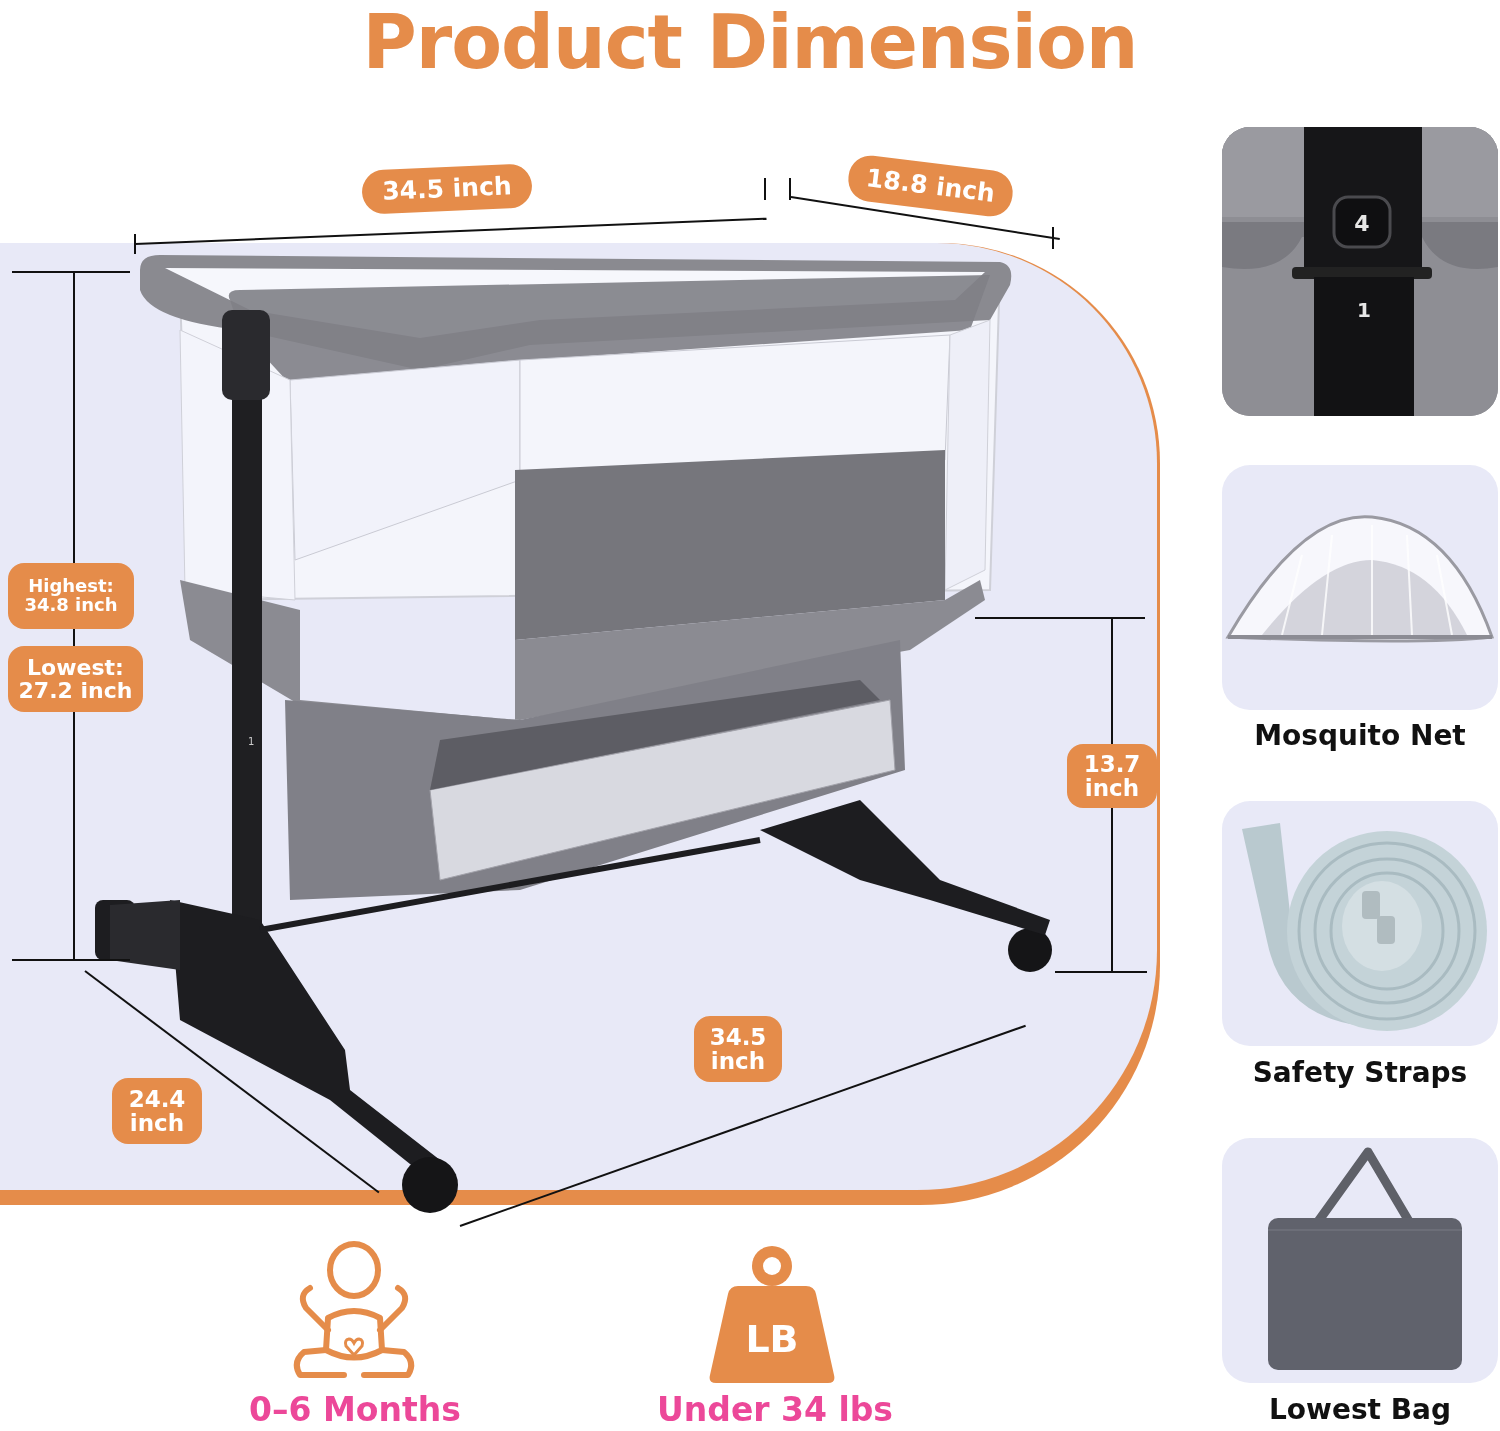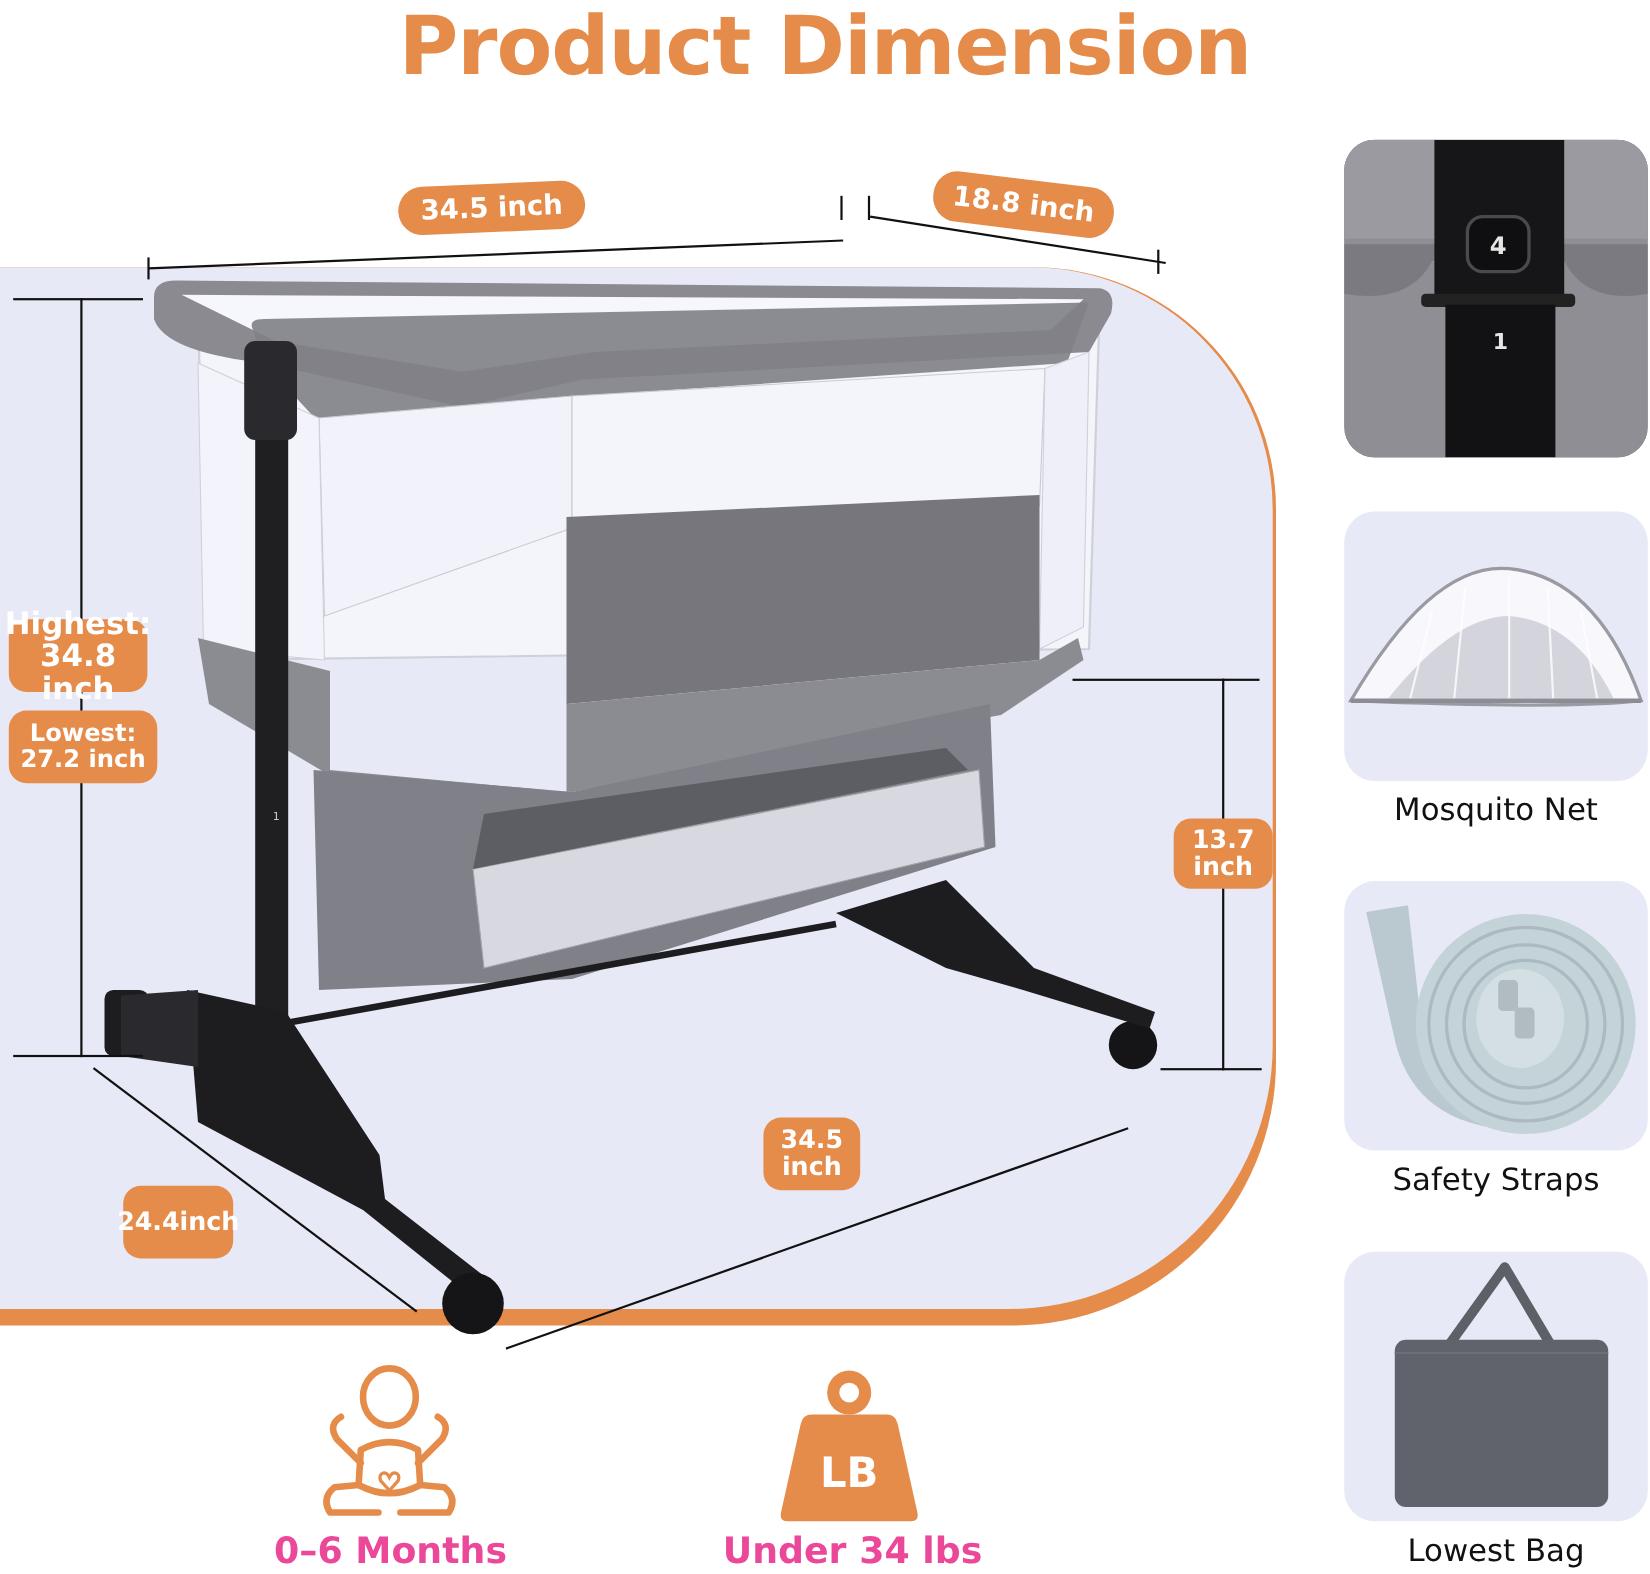--- a/index.html
+++ b/index.html
@@ -4,21 +4,21 @@
 <style>
   html,body{margin:0;padding:0;}
   body{width:1500px;height:1431px;position:relative;background:#ffffff;overflow:hidden;font-family:"DejaVu Sans",sans-serif;}
   .abs{position:absolute;}
   .title{position:absolute;left:0;top:0;width:1540px;text-align:center;font-family:"DejaVu Sans",sans-serif;font-weight:bold;font-size:74px;color:#e58c4a;letter-spacing:-1px;line-height:84px;}
   .panel-shadow{position:absolute;left:0;top:243px;width:1160px;height:962px;background:#e58c4a;border-radius:0 220px 240px 0;}
   .panel{position:absolute;left:0;top:243px;width:1157px;height:947px;background:#e8e9f7;border-radius:0 220px 240px 0;}
   .pill{position:absolute;background:#e58c4a;color:#fff;font-weight:bold;font-family:"DejaVu Sans",sans-serif;border-radius:16px;text-align:center;box-sizing:border-box;line-height:1.05;display:flex;align-items:center;justify-content:center;}
   .line{position:absolute;background:#111;}
   .side-card{position:absolute;left:1222px;width:276px;border-radius:28px;overflow:hidden;}
-  .side-label{position:absolute;left:1222px;width:276px;text-align:center;font-weight:normal;font-size:28px;color:#111;font-family:"DejaVu Sans",sans-serif;}
+  .side-label{position:absolute;left:1222px;width:276px;text-align:center;font-weight:bold;font-size:28px;color:#111;font-family:"DejaVu Sans",sans-serif;}
   .bottom-label{position:absolute;font-weight:bold;font-size:33px;color:#ec4899;text-align:center;font-family:"DejaVu Sans",sans-serif;}
 </style>
 </head>
 <body>
 
 <div class="title" style="left:-20px;">Product Dimension</div>
 
 <div class="panel-shadow"></div>
 <div class="panel"></div>
 
@@ -78,34 +78,34 @@
 
 <div class="line" style="left:460px;top:1225px;width:600px;height:2px;transform:rotate(-19.5deg);transform-origin:left center;"></div>
 
 <div class="pill" style="left:362px;top:167px;width:170px;height:44px;font-size:25px;border-radius:22px;transform:rotate(-2.5deg);">
   <span>34.5 inch</span>
 </div>
 <div class="pill" style="left:848px;top:163px;width:165px;height:46px;font-size:25px;border-radius:22px;transform:rotate(7deg);">
   <span>18.8 inch</span>
 </div>
 
-<div class="pill" style="left:8px;top:563px;width:126px;height:66px;font-size:28px;flex-direction:column;">
+<div class="pill" style="left:8px;top:563px;width:126px;height:66px;font-size:18px;flex-direction:column;">
   <span>Highest:</span>
   <span>34.8 inch</span>
 </div>
 <div class="pill" style="left:8px;top:646px;width:135px;height:66px;font-size:22px;flex-direction:column;">
   <span>Lowest:</span>
   <span>27.2 inch</span>
 </div>
 
 <div class="pill" style="left:1067px;top:744px;width:90px;height:64px;font-size:23px;flex-direction:column;">
   <span>13.7</span>
   <span>inch</span>
 </div>
-<div class="pill" style="left:112px;top:1078px;width:100px;height:66px;font-size:23px;flex-direction:row;">
+<div class="pill" style="left:112px;top:1078px;width:90px;height:66px;font-size:23px;flex-direction:column;">
   <span>24.4</span>
   <span>inch</span>
 </div>
 <div class="pill" style="left:694px;top:1016px;width:88px;height:66px;font-size:23px;flex-direction:column;text-align:center;">
   <span>34.5</span>
   <span>inch</span>
 </div>
 
 <div class="side-card" style="top:127px;height:289px;background:#8c8c92;">
   <svg width="276" height="289" viewBox="0 0 276 289">

